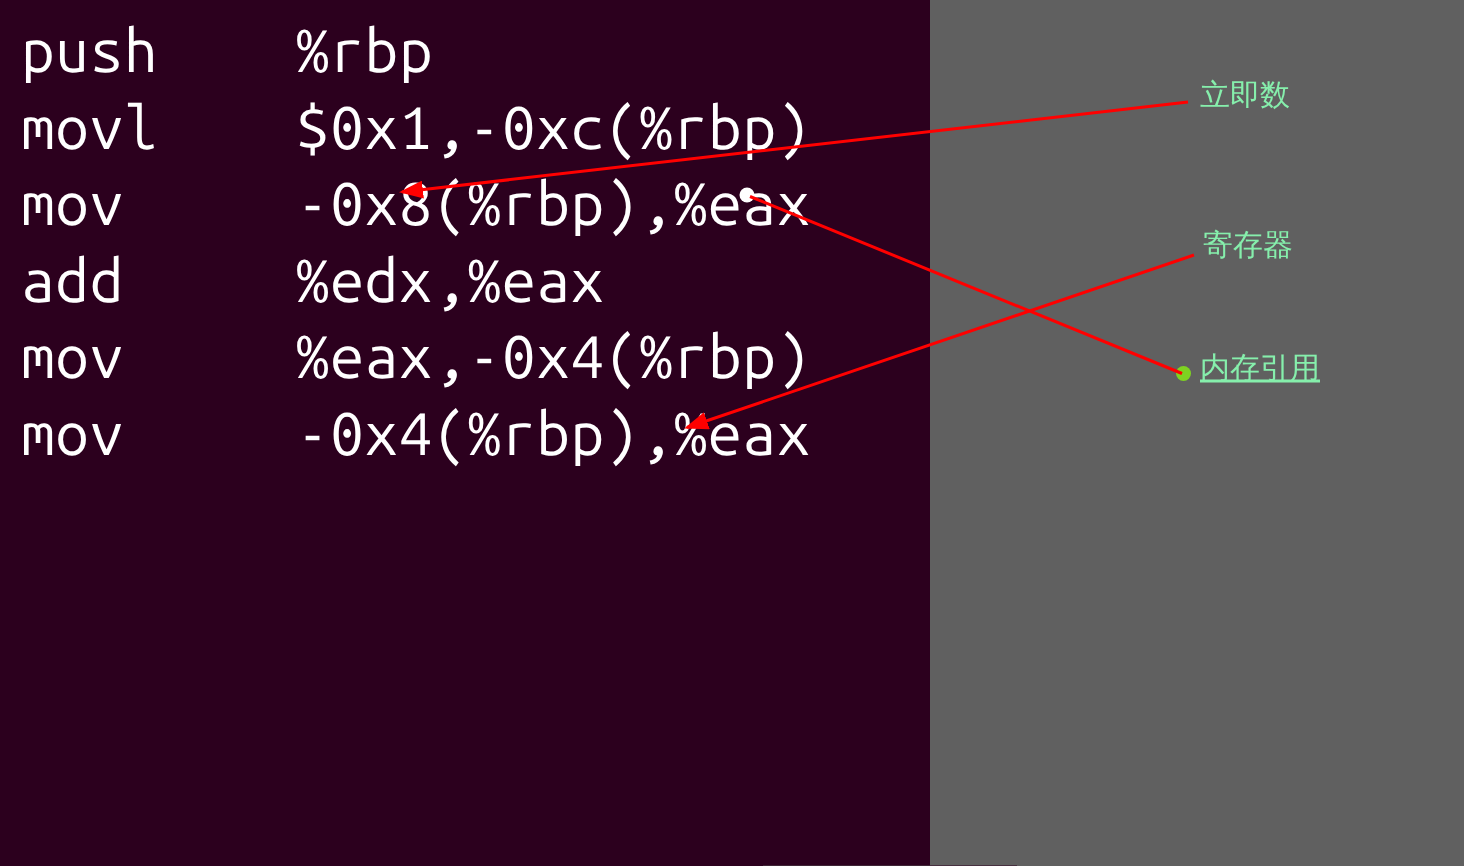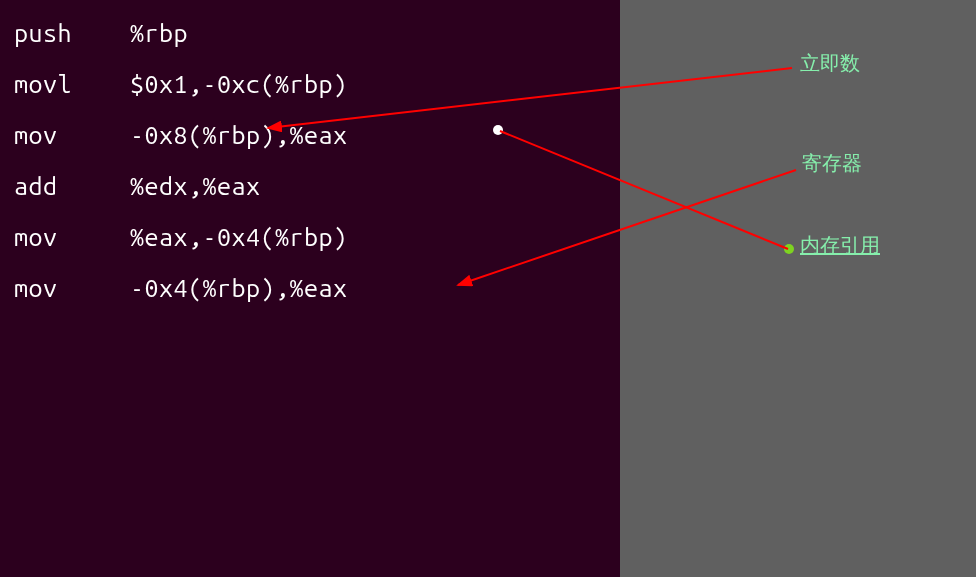--- a/index.html
+++ b/index.html
@@ -17,21 +17,21 @@
     top: 0;
     width: 620px;
     height: 577px;
     background: #2c001e;
     padding: 8px 14px;
     font-family: "Ubuntu Mono", "DejaVu Sans Mono", monospace;
     color: #ffffff;
   }
   .line {
     white-space: pre;
-    font-size: 25px;
+    font-size: 40px;
     line-height: 51px;
     letter-spacing: 0.5px;
   }
   .label {
     position: absolute;
     font-size: 20px;
     color: #86efac;
     white-space: nowrap;
   }
   .dot {

